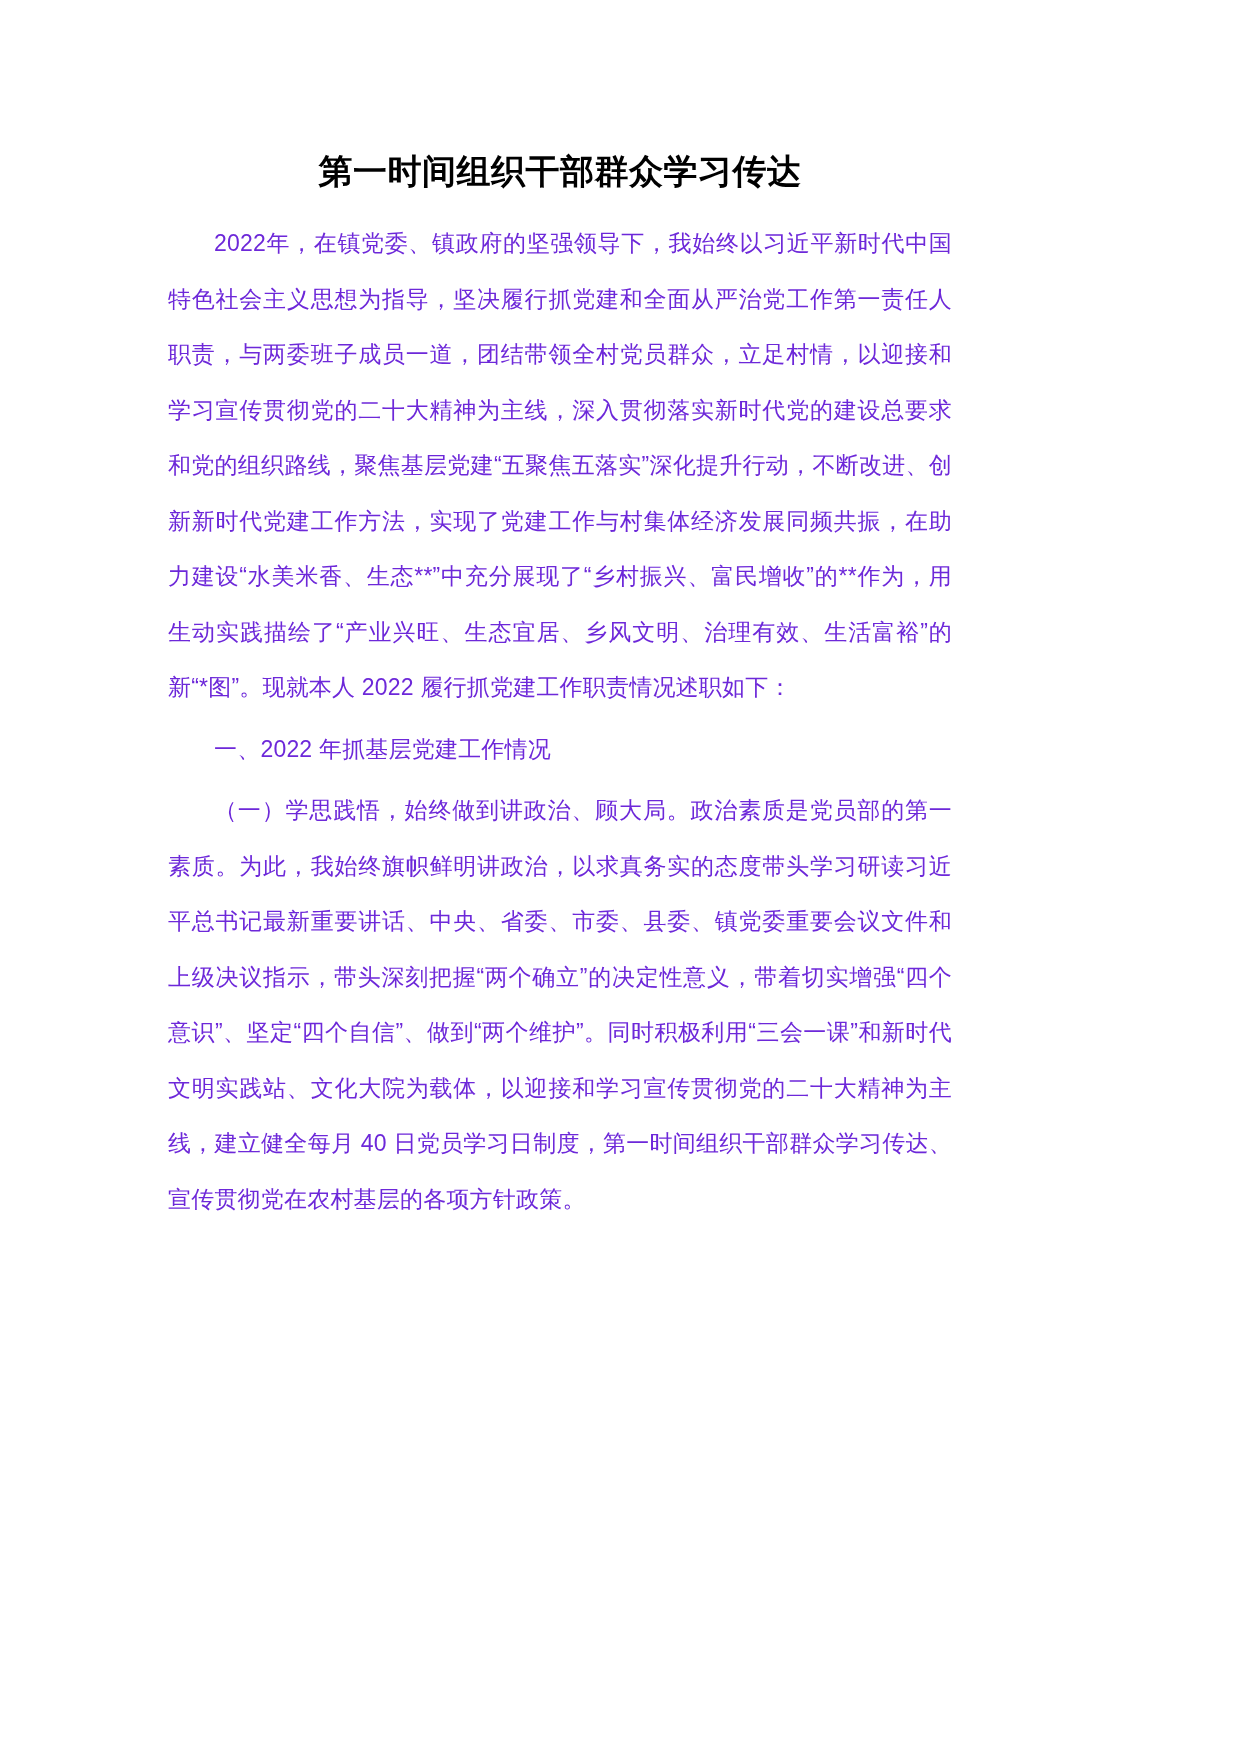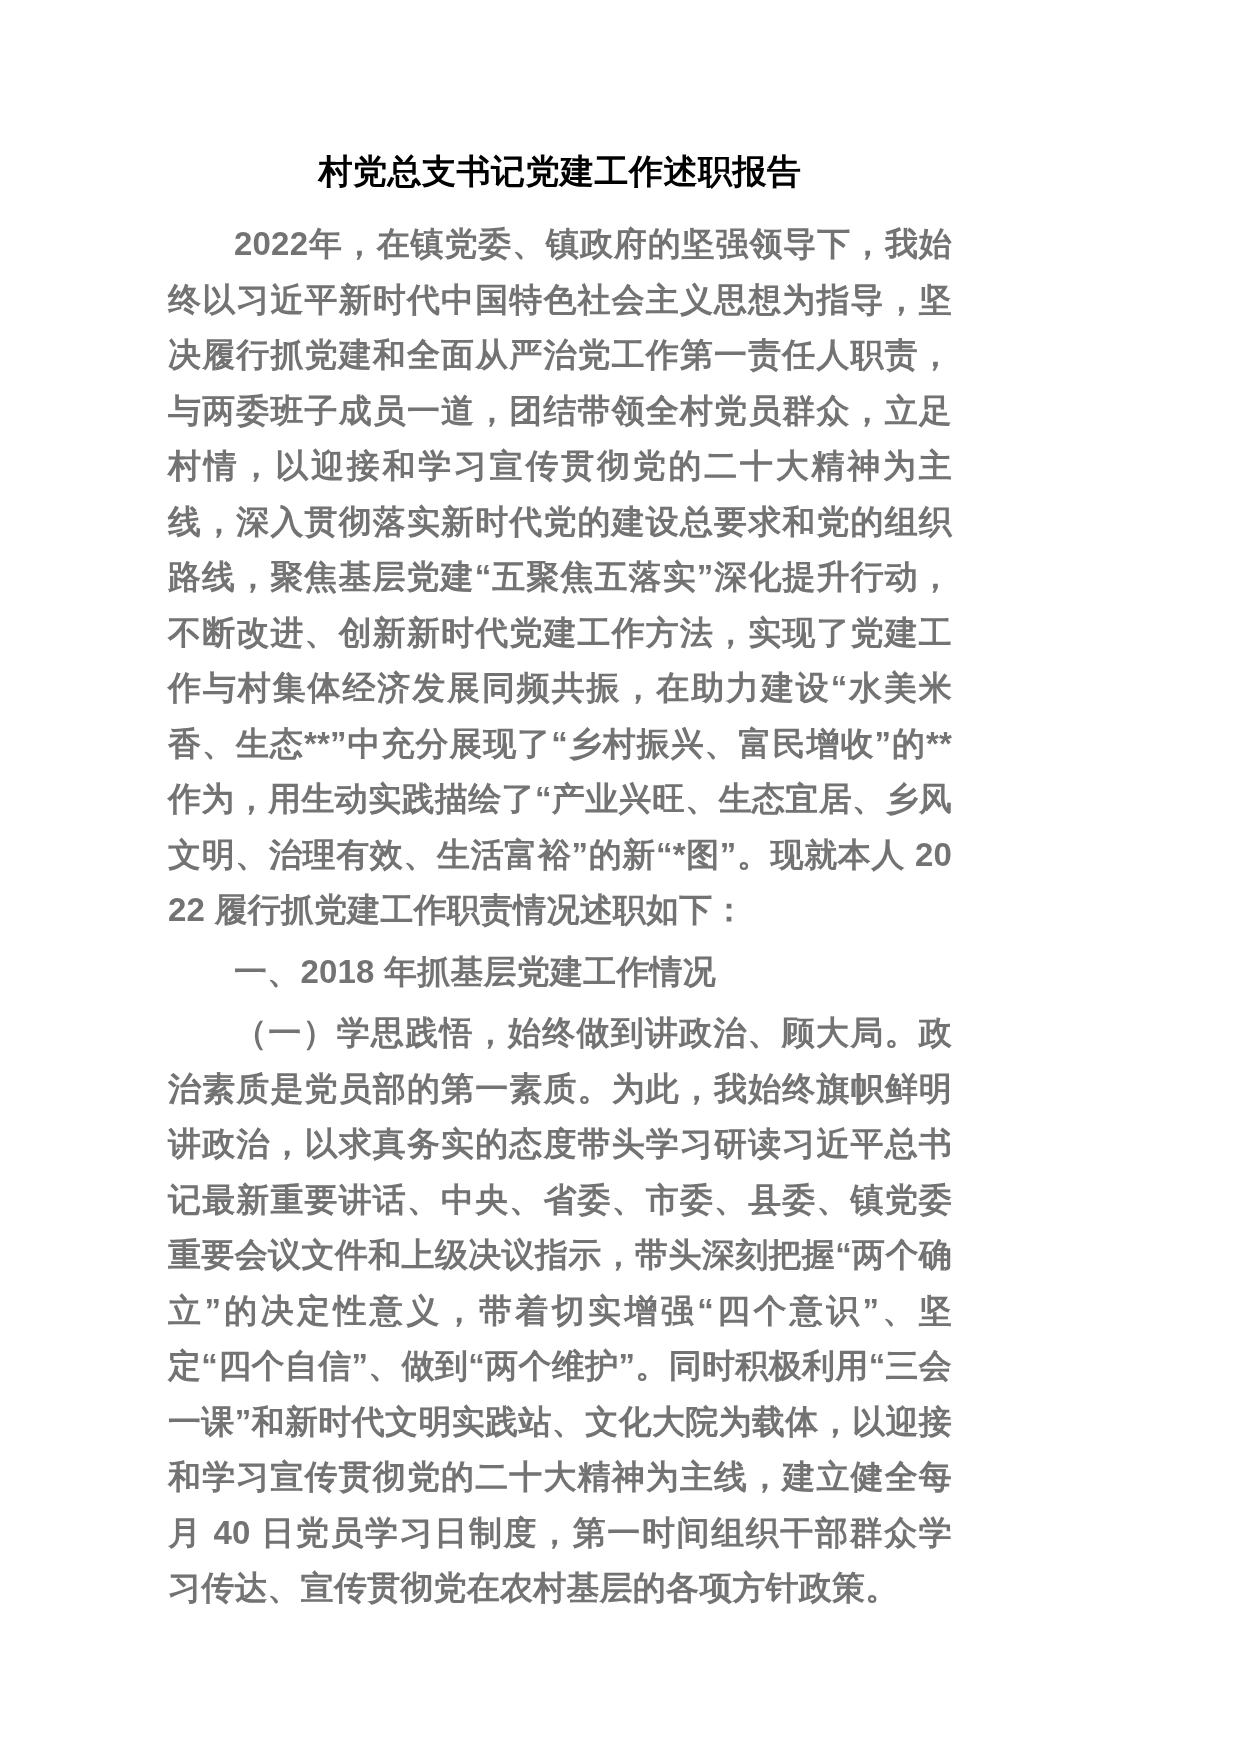--- a/index.html
+++ b/index.html
@@ -34,51 +34,50 @@
     text-align: center;
     letter-spacing: 0.5px;
     line-height: 46px;
     margin: 0;
     padding-top: 148px;
     padding-bottom: 22px;
     color: #000000;
     white-space: nowrap;
   }
   .para {
-    font-size: 33px;
+    font-size: 23px;
     line-height: 55.5px;
     text-align: justify;
     text-justify: inter-character;
     text-align-last: left;
     margin: 0;
     padding: 0;
     text-indent: 2em;
-    color: #737373;
+    color: #6d28d9;
     letter-spacing: 0.2px;
     word-break: break-all;
-    font-weight: bold;
   }
   .para + .para {
     margin-top: 0px;
   }
   .para.heading {
     text-indent: 2em;
   }
   .para.spaced {
     margin-top: 6px;
   }
 </style>
 </head>
 <body>
 
 <div class="page">
   <div class="content">
 
-    <h1 class="doc-title">村党总支书记党建工作述职报告</h1>
+    <h1 class="doc-title">第一时间组织干部群众学习传达</h1>
 
     <p class="para">2022年，在镇党委、镇政府的坚强领导下，我始终以习近平新时代中国特色社会主义思想为指导，坚决履行抓党建和全面从严治党工作第一责任人职责，与两委班子成员一道，团结带领全村党员群众，立足村情，以迎接和学习宣传贯彻党的二十大精神为主线，深入贯彻落实新时代党的建设总要求和党的组织路线，聚焦基层党建“五聚焦五落实”深化提升行动，不断改进、创新新时代党建工作方法，实现了党建工作与村集体经济发展同频共振，在助力建设“水美米香、生态**”中充分展现了“乡村振兴、富民增收”的**作为，用生动实践描绘了“产业兴旺、生态宜居、乡风文明、治理有效、生活富裕”的新“*图”。现就本人 2022 履行抓党建工作职责情况述职如下：</p>
 
-    <p class="para heading spaced">一、2018 年抓基层党建工作情况</p>
+    <p class="para heading spaced">一、2022 年抓基层党建工作情况</p>
 
     <p class="para spaced">（一）学思践悟，始终做到讲政治、顾大局。政治素质是党员部的第一素质。为此，我始终旗帜鲜明讲政治，以求真务实的态度带头学习研读习近平总书记最新重要讲话、中央、省委、市委、县委、镇党委重要会议文件和上级决议指示，带头深刻把握“两个确立”的决定性意义，带着切实增强“四个意识”、坚定“四个自信”、做到“两个维护”。同时积极利用“三会一课”和新时代文明实践站、文化大院为载体，以迎接和学习宣传贯彻党的二十大精神为主线，建立健全每月 40 日党员学习日制度，第一时间组织干部群众学习传达、宣传贯彻党在农村基层的各项方针政策。</p>
 
   </div>
 </div>
 
 </body></html>

